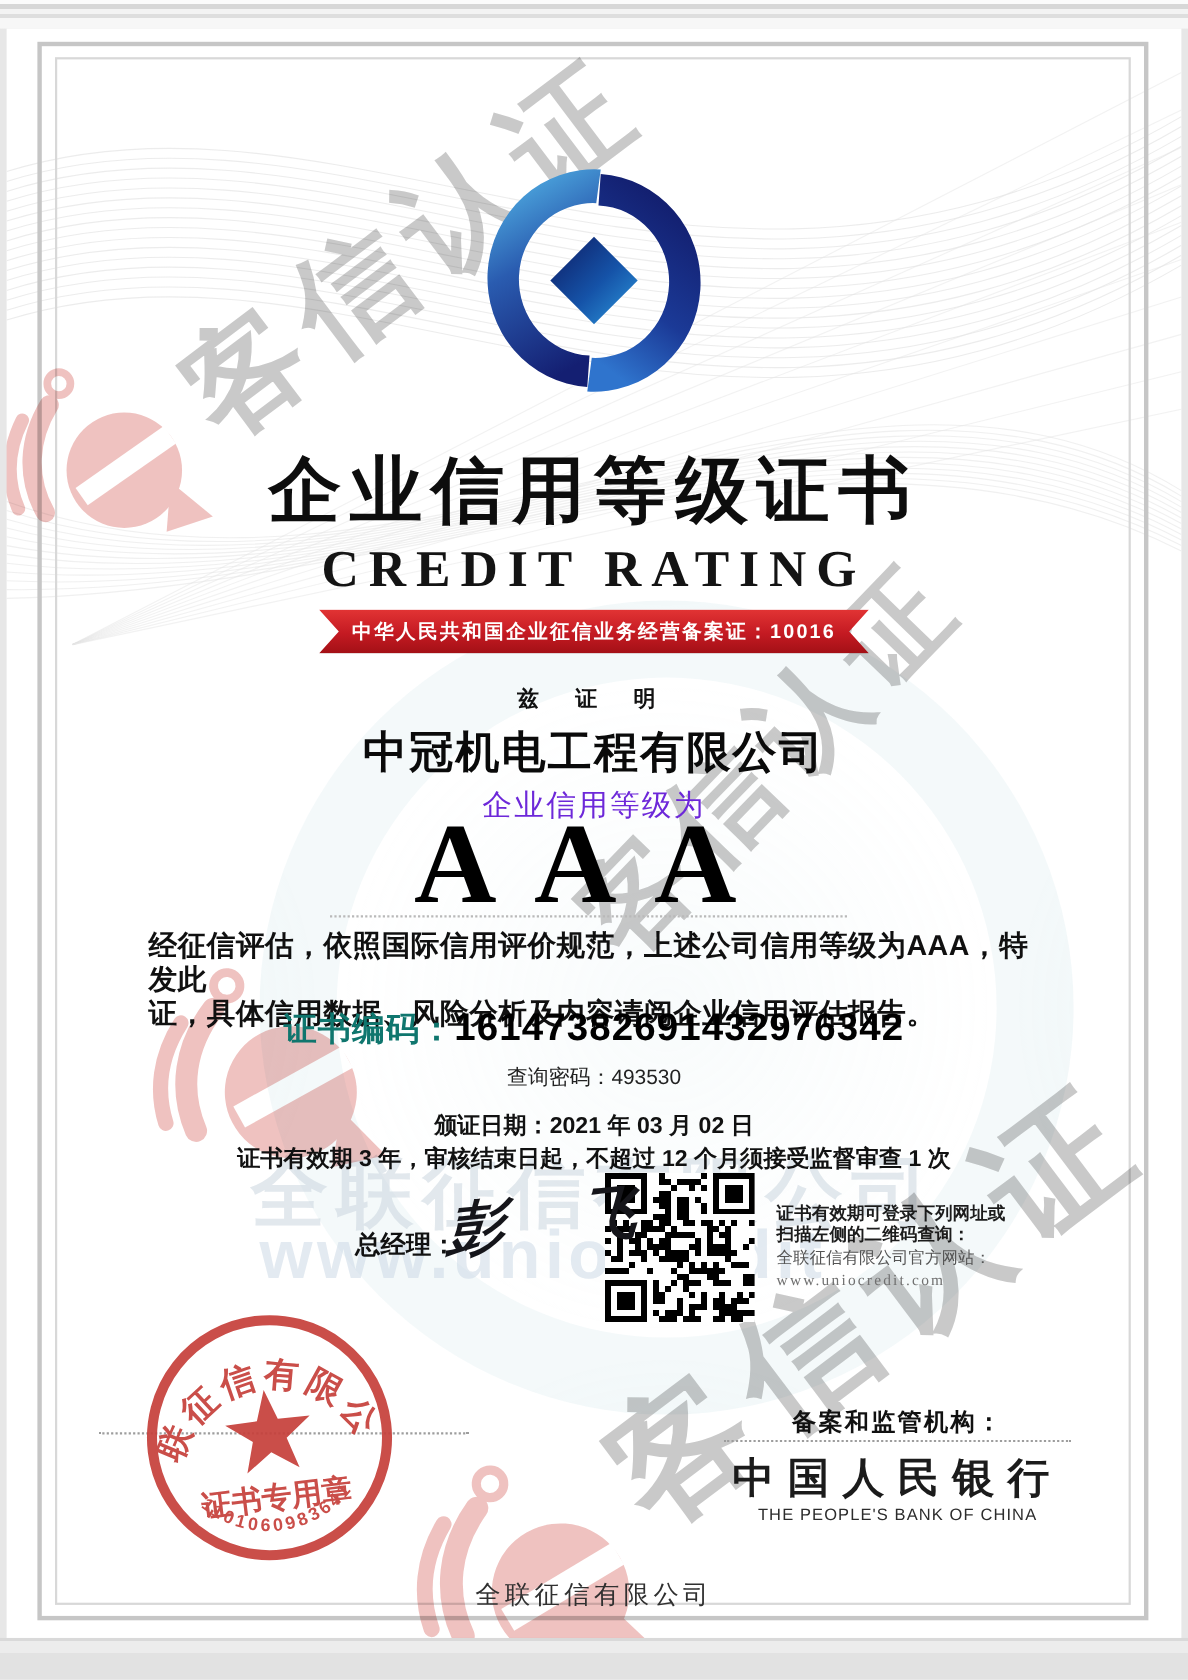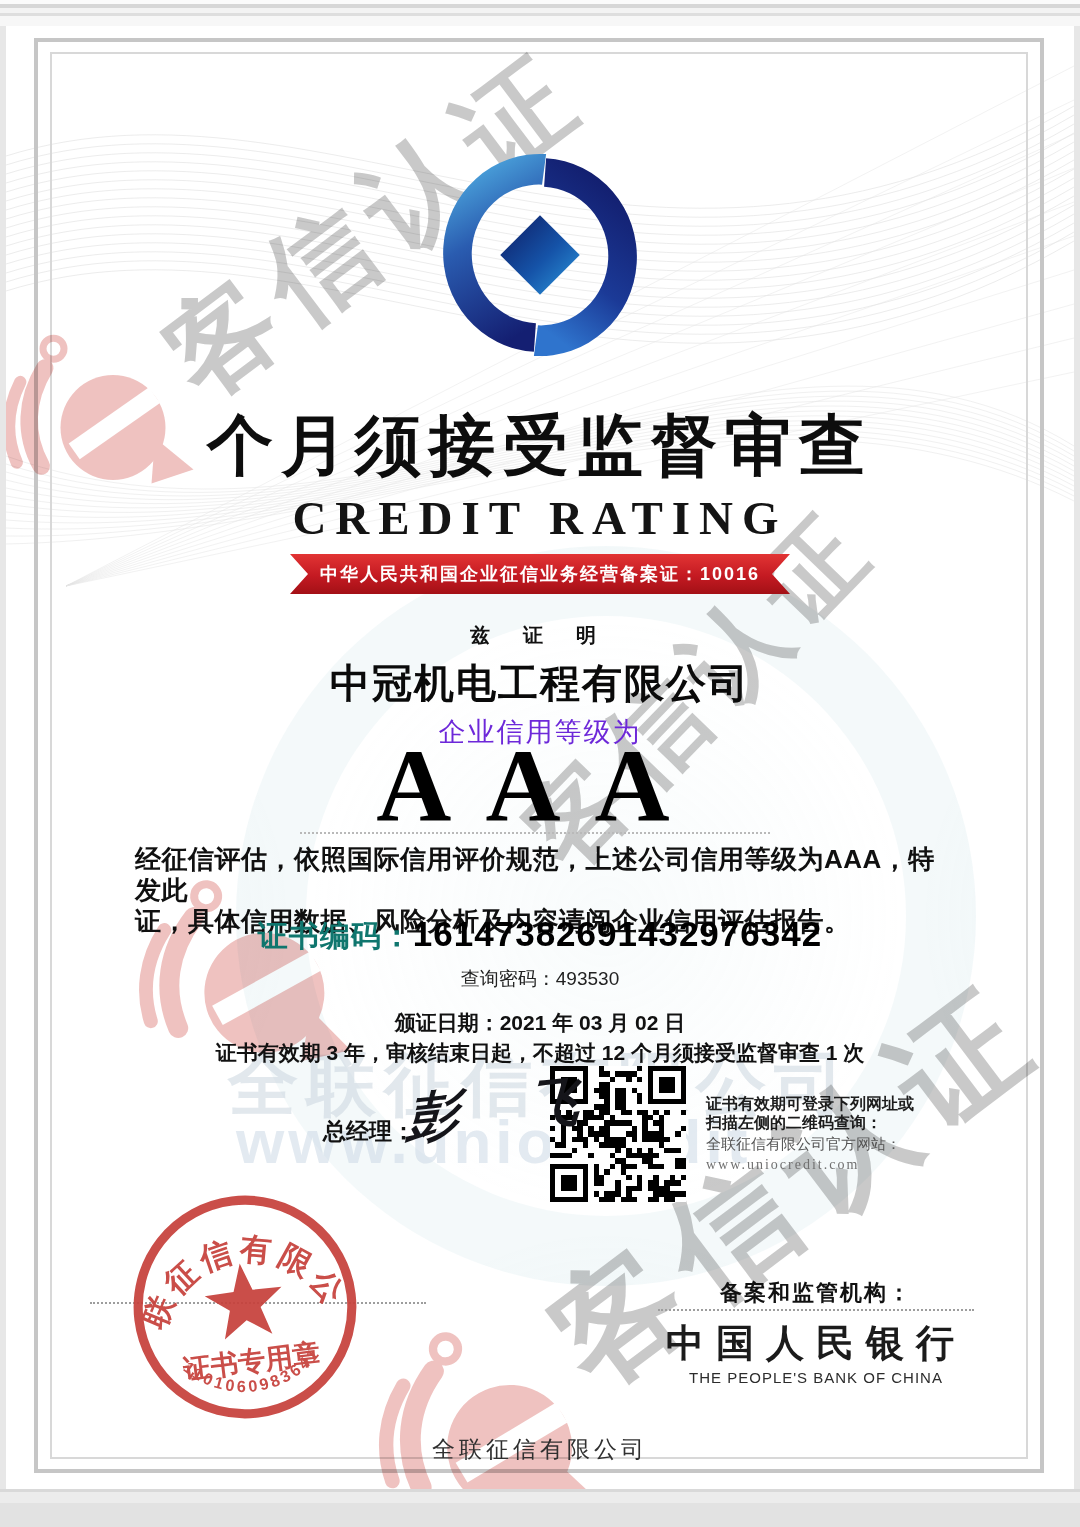--- a/index.html
+++ b/index.html
@@ -170,21 +170,21 @@
           <stop offset="0" stop-color="#0d1a61"></stop>
             <stop offset="0.55" stop-color="#1553a8"></stop>
             <stop offset="1" stop-color="#2e9ade"></stop>
         </linearGradient>
       </defs>
       <path d="M116,6 A90,92 0 0 0 104,200 L106,172 A64,66 0 0 1 112,36 Z" fill="url(#gA)"></path>
       <path d="M104,204 A90,92 0 0 0 116,10 L114,38 A64,66 0 0 1 108,174 Z" fill="url(#gB)"></path>
       <path d="M110,66 L149,105 L110,144 L71,105 Z" fill="url(#gD)"></path>
     </svg>
 
-    <div class="center title">个月须接受监督审查</div>
+    <div class="center title">企业信用等级证书</div>
     <div class="center title-en">CREDIT RATING</div>
 
     <div class="ribbon">
       <span>中华人民共和国企业征信业务经营备案证：10016</span>
     </div>
 
     <div class="center certify">兹 证 明</div>
     <div class="center company">中冠机电工程有限公司</div>
     <div class="center grade-label">企业信用等级为</div>
     <div class="center grade">AAA</div>

